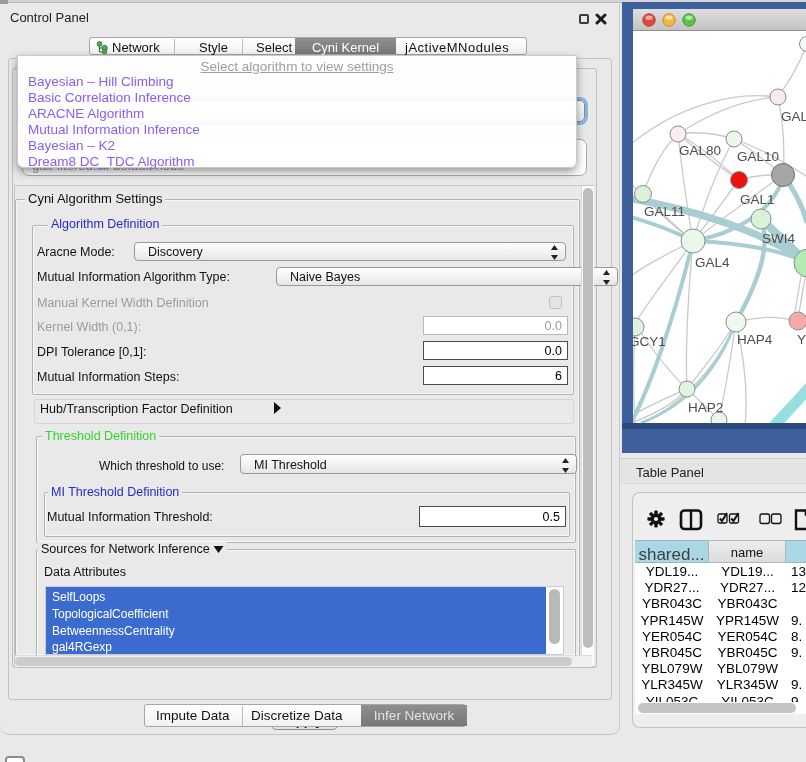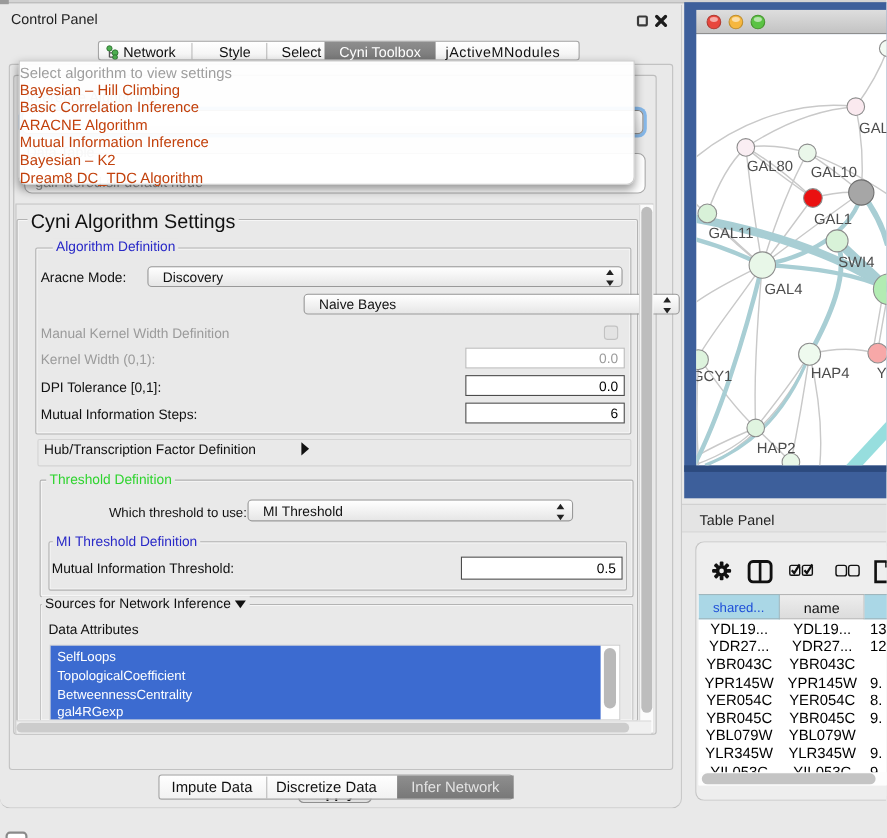--- a/index.html
+++ b/index.html
@@ -29,52 +29,53 @@
     <div class="abs" style="left:205px;top:0;width:101px;height:16px;background:linear-gradient(#8e8e8e,#787878);"></div>
     <svg class="abs" style="left:6px;top:2px;" width="14" height="14" viewBox="0 0 14 14">
       <path d="M3.5 5 L3.5 12 M3.5 8 L8 8 M3.5 12 L8 12" stroke="#555" stroke-width="1.2" fill="none"></path>
       <circle cx="3.5" cy="4" r="2.4" fill="#4caf50" stroke="#2e7031" stroke-width="0.8"></circle>
       <circle cx="8.6" cy="8" r="2.7" fill="#4caf50" stroke="#2e7031" stroke-width="0.8"></circle>
       <circle cx="8.6" cy="12" r="2.2" fill="#4caf50" stroke="#2e7031" stroke-width="0.8"></circle>
     </svg>
     <div class="abs" style="left:22px;top:2px;font-size:13px;color:#111;">Network</div>
     <div class="abs" style="left:109px;top:2px;font-size:13px;color:#111;">Style</div>
     <div class="abs" style="left:166px;top:2px;font-size:13px;color:#111;">Select</div>
-    <div class="abs" style="left:205px;top:2px;width:101px;text-align:center;font-size:13px;color:#fff;">Cyni Toolbox</div>
+    <div class="abs" style="left:205px;top:2px;width:101px;text-align:center;font-size:13px;color:#fff;">Cyni Kernel</div>
     <div class="abs" style="left:315px;top:2px;font-size:13px;letter-spacing:0.5px;color:#111;">jActiveMNodules</div>
   </div>
 
   <div class="abs" style="left:8px;top:58px;width:604px;height:642px;border:1px solid #c2c2c2;border-radius:3px;background:#e9e9e9;"></div>
 
   <div class="abs" style="left:12px;top:68px;width:585px;height:600px;border:1px solid #bdbdbd;border-radius:3px;background:#e9e9e9;"></div>
 
   <div class="abs" style="left:20px;top:100px;width:565px;height:22px;border-radius:5px;box-shadow:0 0 0 3px #85b7e8;background:linear-gradient(#fff,#e8e8e8);border:1px solid #8a8a8a;"></div>
 
   <div class="abs" style="left:22px;top:139px;width:565px;height:37px;background:#fff;border:1px solid #a9a9a9;border-radius:7px;"></div>
   <div class="abs" style="left:32px;top:158px;font-size:13px;color:#999;">galFiltered.sif default node</div>
   <div class="abs" style="left:24px;top:81px;font-size:13px;color:#777;">Inference Algorithms</div>
   <div class="abs" style="left:24px;top:131px;font-size:13px;color:#777;">Data Table</div>
 
   <div class="abs" style="left:14px;top:185px;width:580px;height:482px;border:1px solid #c6c6c6;background:#e9e9e9;"></div>
 
   <div class="abs" style="left:15px;top:199px;width:565px;height:457px;border:1px solid #b3b3b3;border-radius:2px;box-shadow:inset 0 0 0 1px #f6f6f6;"></div>
-  <div class="abs" style="left:25px;top:191px;background:#e9e9e9;padding:0 3px;font-size:18px;color:#111;">Cyni Algorithm Settings</div>
+  <div class="abs" style="left:25px;top:191px;background:#e9e9e9;padding:0 3px;font-size:13px;color:#111;">Cyni Algorithm Settings</div>
 
   <div class="abs" style="left:32px;top:225px;width:542px;height:170px;border:1px solid #b3b3b3;border-radius:2px;box-shadow:inset 0 0 0 1px #f6f6f6;"></div>
   <div class="abs" style="left:48px;top:217px;background:#e9e9e9;padding:0 3px;font-size:12.5px;color:#2929c7;">Algorithm Definition</div>
 
   <div class="abs b" style="left:37px;top:245px;font-size:12.5px;color:#111;">Aracne Mode:</div>
   <div class="abs combo" style="left:134px;top:242px;width:432px;height:19px;background:linear-gradient(#ffffff,#e6e6e6);border:1px solid #999;border-radius:4px;">
     <div class="abs" style="left:13px;top:2px;font-size:12.5px;color:#111;">Discovery</div>
     <svg class="abs" style="right:6px;top:2px;" width="9" height="15" viewBox="0 0 9 15">
           <path d="M4.5 0 L8 5 L1 5 Z" fill="#222"></path>
           <path d="M4.5 15 L8 10 L1 10 Z" fill="#222"></path>
         </svg>
   </div>
 
+  <div class="abs b" style="left:37px;top:270px;font-size:12.5px;color:#111;">Mutual Information Algorithm Type:</div>
   <div class="abs combo" style="left:276px;top:267px;width:342px;height:19px;background:linear-gradient(#ffffff,#e6e6e6);border:1px solid #999;border-radius:4px;">
     <div class="abs" style="left:13px;top:2px;font-size:12.5px;color:#111;">Naive Bayes</div>
     <svg class="abs" style="right:6px;top:2px;" width="9" height="15" viewBox="0 0 9 15">
           <path d="M4.5 0 L8 5 L1 5 Z" fill="#222"></path>
           <path d="M4.5 15 L8 10 L1 10 Z" fill="#222"></path>
         </svg>
   </div>
 
   <div class="abs b" style="left:37px;top:296px;font-size:12.5px;color:#9b9b9b;">Manual Kernel Width Definition</div>
   <div class="abs" style="left:549px;top:296px;width:13px;height:13px;background:#e3e3e3;border:1px solid #c2c2c2;border-radius:3px;"></div>
@@ -91,21 +92,21 @@
   <div class="abs" style="left:34px;top:399px;width:540px;height:25px;border:1px solid #d4d4d4;border-radius:2px;"></div>
   <div class="abs b" style="left:40px;top:402px;font-size:12.5px;color:#111;">Hub/Transcription Factor Definition</div>
   <svg class="abs" style="left:272px;top:401px;" width="10" height="14" viewBox="0 0 10 14">
         <path d="M2 1 L9 7 L2 13 Z" fill="#111"></path>
       </svg>
 
   <div class="abs" style="left:36px;top:436px;width:540px;height:107px;border:1px solid #b3b3b3;border-radius:2px;box-shadow:inset 0 0 0 1px #f6f6f6;"></div>
   <div class="abs" style="left:42px;top:429px;background:#e9e9e9;padding:0 3px;font-size:12.5px;color:#2fd42f;">Threshold Definition</div>
 
   <div class="abs b" style="left:99px;top:459px;font-size:12px;color:#111;">Which threshold to use:</div>
-  <div class="abs combo" style="left:225px;top:454px;width:296px;height:20px;background:linear-gradient(#ffffff,#e6e6e6);border:1px solid #999;border-radius:4px;text-align:right;">
+  <div class="abs combo" style="left:240px;top:454px;width:337px;height:20px;background:linear-gradient(#ffffff,#e6e6e6);border:1px solid #999;border-radius:4px;text-align:right;">
     <div class="abs" style="left:13px;top:3px;font-size:12.5px;color:#111;">MI Threshold</div>
     <svg class="abs" style="right:6px;top:3px;" width="9" height="15" viewBox="0 0 9 15">
           <path d="M4.5 0 L8 5 L1 5 Z" fill="#222"></path>
           <path d="M4.5 15 L8 10 L1 10 Z" fill="#222"></path>
         </svg>
   </div>
 
   <div class="abs" style="left:44px;top:492px;width:526px;height:45px;border:1px solid #b3b3b3;border-radius:2px;box-shadow:inset 0 0 0 1px #f6f6f6;"></div>
   <div class="abs" style="left:48px;top:485px;background:#e9e9e9;padding:0 3px;font-size:12.5px;color:#2929c7;">MI Threshold Definition</div>
   <div class="abs b" style="left:47px;top:510px;font-size:12.5px;color:#111;">Mutual Information Threshold:</div>
@@ -272,38 +273,38 @@
       <rect x="113" y="5" width="9.5" height="9.5" rx="2" stroke-width="1.3"></rect>
       <rect x="124.5" y="5" width="9.5" height="9.5" rx="2" stroke-width="1.3"></rect>
     </g>
 
     <path d="M149 1.5 L160 1.5 L163 5 L163 20 L149 20 Z" fill="none" stroke="#111" stroke-width="2.4"></path>
     <path d="M158.5 1.5 L158.5 6 L163 6" fill="none" stroke="#111" stroke-width="1.6"></path>
   </svg>
 
   <div class="abs" style="left:2px;top:47px;width:172px;height:174px;background:#fff;overflow:hidden;">
 
-    <div class="abs" style="left:0;top:0;width:74px;height:23px;background:#aad7e6;border:1px solid #9fb6bd;border-left:none;font-size:12px;color:#1d4ed8;text-align:center;padding-top:4px;">shared...</div>
+    <div class="abs" style="left:0;top:0;width:74px;height:23px;background:#aad7e6;border:1px solid #9fb6bd;border-left:none;font-size:17px;color:#404040;text-align:center;padding-top:4px;">shared...</div>
     <div class="abs" style="left:74px;top:0;width:77px;height:23px;background:linear-gradient(#ededed,#dcdcdc);border:1px solid #b5b5b5;border-left:none;font-size:13px;color:#111;text-align:center;padding-top:4px;">name</div>
     <div class="abs" style="left:151px;top:0;width:21px;height:23px;background:#aad7e6;border:1px solid #9fb6bd;border-left:none;"></div>
 
     <div class="abs" style="left:0;top:24px;width:74px;font-size:13.5px;color:#000;text-align:center;line-height:16.2px;">YDL19...<br>YDR27...<br>YBR043C<br>YPR145W<br>YER054C<br>YBR045C<br>YBL079W<br>YLR345W<br>YIL053C</div>
     <div class="abs" style="left:74px;top:24px;width:77px;font-size:13.5px;color:#000;text-align:center;line-height:16.2px;">YDL19...<br>YDR27...<br>YBR043C<br>YPR145W<br>YER054C<br>YBR045C<br>YBL079W<br>YLR345W<br>YIL053C</div>
     <div class="abs" style="left:156px;top:24px;width:20px;font-size:13.5px;color:#000;line-height:16.2px;">13<br>12<br>&nbsp;<br>9.<br>8.<br>9.<br>&nbsp;<br>9.<br>9.</div>
 
     <div class="abs" style="left:0;top:162px;width:172px;height:12px;background:#fdfdfd;"></div>
     <div class="abs" style="left:3px;top:163px;width:158px;height:10px;background:#c4c4c4;border-radius:5px;"></div>
   </div>
 </div>
 
 <div class="abs" style="left:5px;top:756px;width:20px;height:12px;border:2.5px solid #8a8a8a;border-radius:4px;background:#fff;"></div>
 
 <div class="abs" style="left:17px;top:55px;width:560px;height:113px;background:rgba(255,255,255,0.94);border:1px solid #c9c9c9;border-radius:0 0 7px 7px;box-shadow:0 4px 9px rgba(0,0,0,0.4);">
-  <div style="font-size:13.5px;color:#9e9e9e;padding-top:3px;">Select algorithm to view settings</div>
-  <div style="font-size:13.5px;color:#c2410c;padding-left:0;line-height:16px;margin-top:0px;">
+  <div style="text-align:center;font-size:13.5px;color:#9e9e9e;padding-top:3px;text-decoration:underline;">Select algorithm to view settings</div>
+  <div style="font-size:13.5px;color:#8b5cf6;padding-left:10px;line-height:16px;margin-top:0px;">
     Bayesian – Hill Climbing<br>
     Basic Correlation Inference<br>
     <span class="b">ARACNE Algorithm</span><br>
     Mutual Information Inference<br>
     Bayesian – K2<br>
     Dream8 DC_TDC Algorithm
   </div>
 </div>
 
 </body></html>

